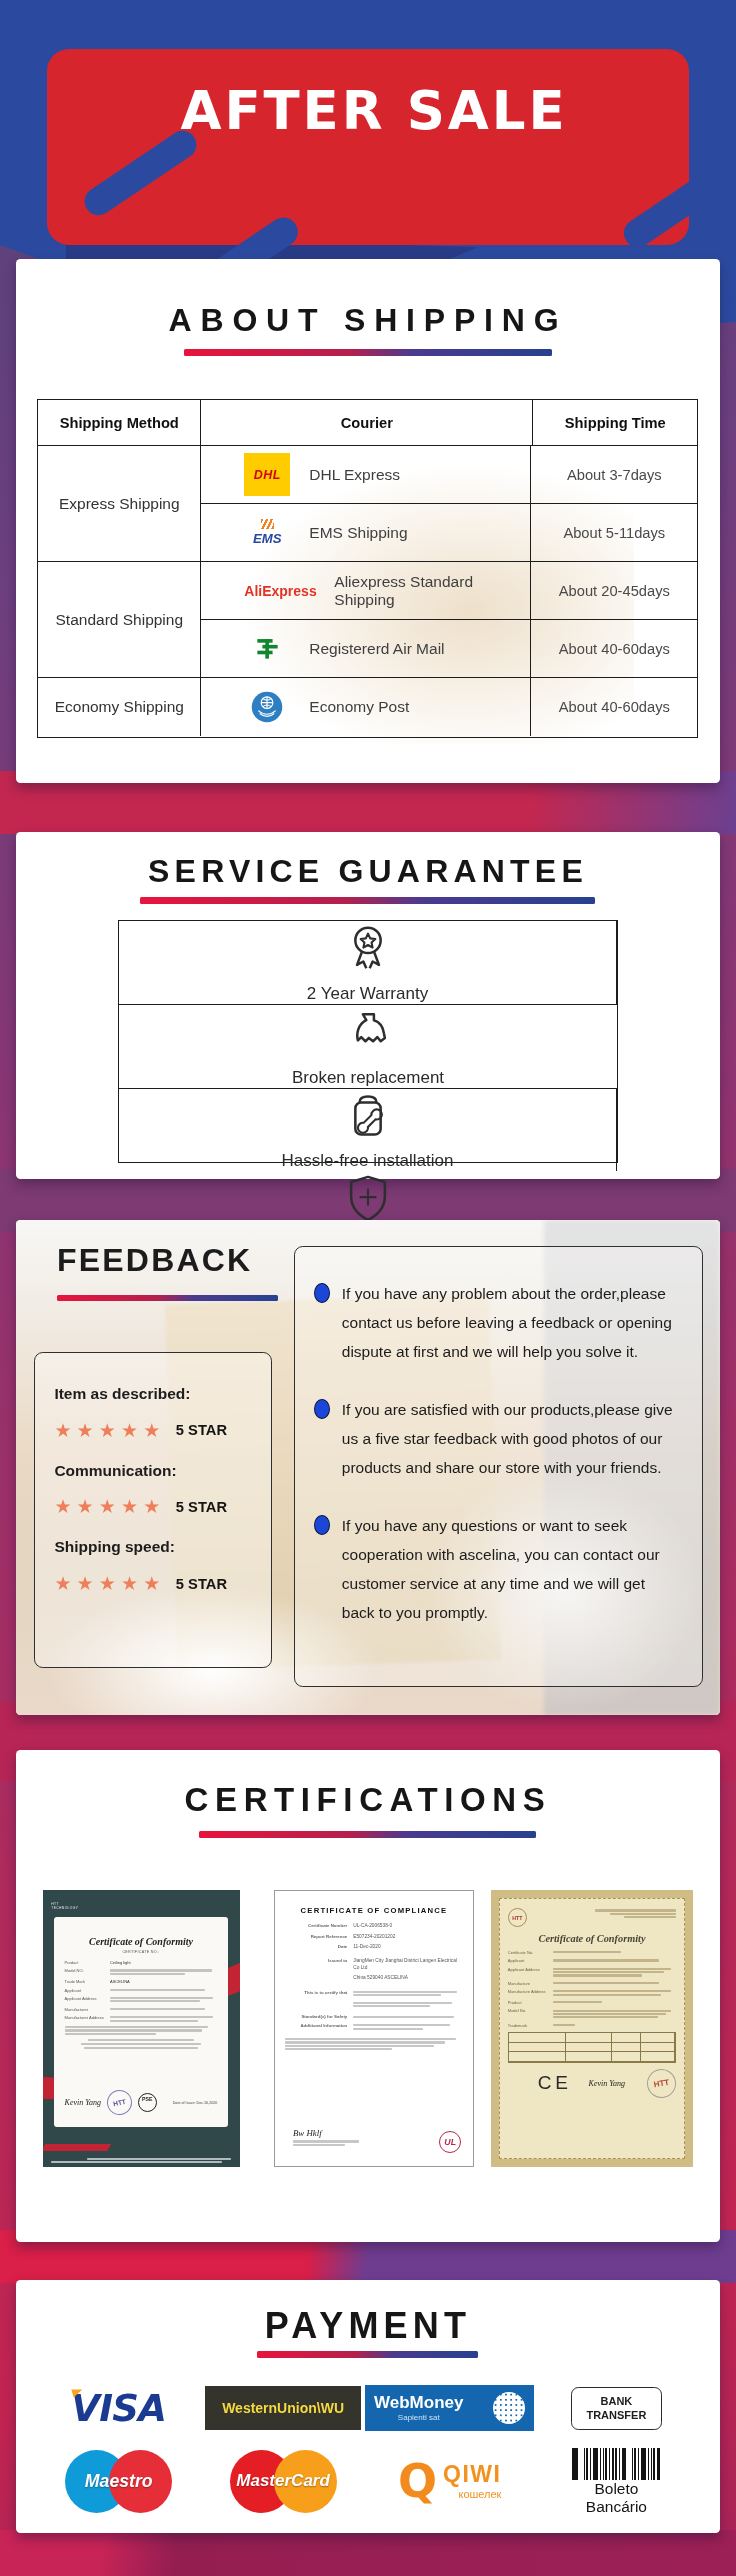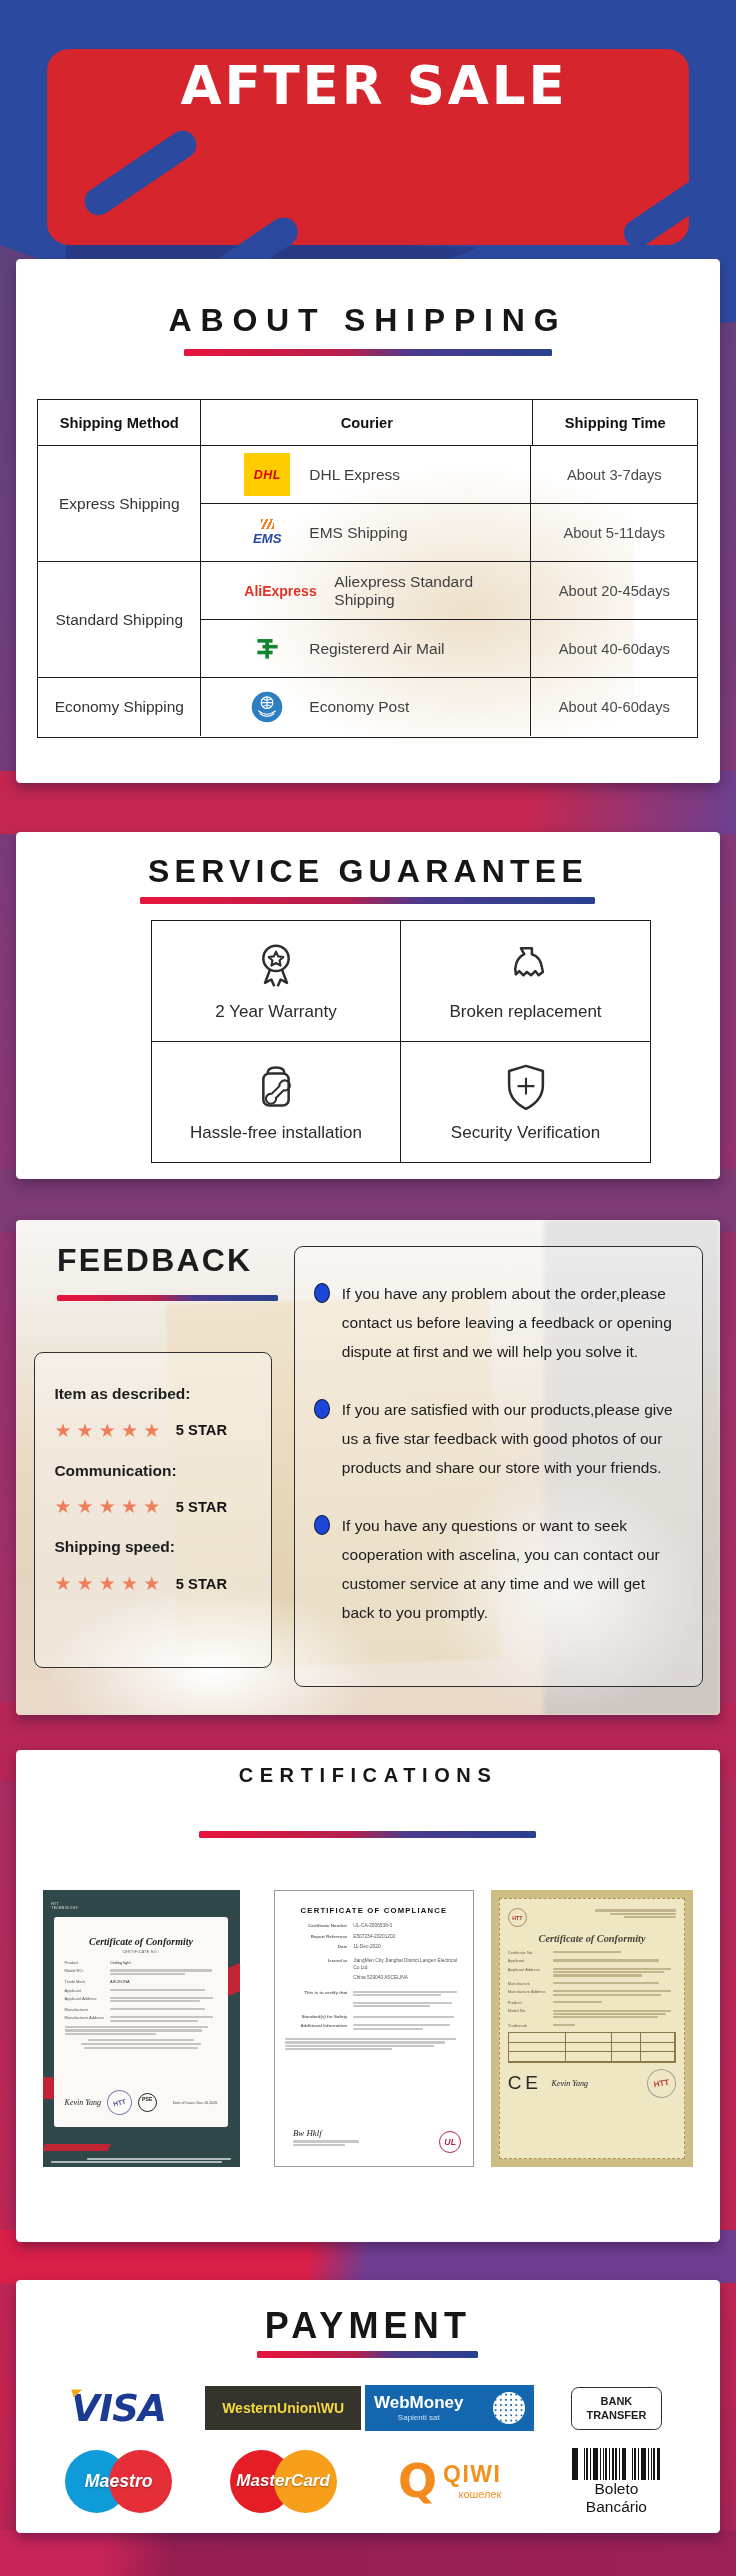--- a/index.html
+++ b/index.html
@@ -24,21 +24,21 @@
   
   .hdr-box { position: absolute; left: 47px; top: 49px; width: 642px; height: 196px;
              background: #d7252e; border-radius: 22px; }
   .stripe { position: absolute; background: #2b4a9f; border-radius: 14.7px; transform: rotate(-34deg); }
   .s1 { left: 29px;  top: 110px; width: 129px; height: 28px; }
   .s2 { left: 70px;  top: 215px; width: 195px; height: 29px; }
   .s3 { left: 568px; top: 141px; width: 132px; height: 28px; }
   .s4 { left: 639px; top: 202px; width: 129px; height: 29px; }
   .hdr-line { position: absolute; left: 0; width: 100%; text-align: center; color: #fff;
               font-family: "DejaVu Sans", sans-serif; font-weight: 800; font-size: 53px; letter-spacing: 2.9px; }
-  .hl1 { top: 55px; padding-left: 12px; } .hl2 { top: 138px; }
+  .hl1 { top: 80px; padding-left: 12px; } .hl2 { top: 138px; }
 
   
   .card { position: absolute; left: 16px; width: 704px; background: #fff; border-radius: 4.4px;
           box-shadow: 0 5.9px 11.8px rgba(40,20,60,.40); }
   .sec-title { position: absolute; left: 0; width: 100%; text-align: center; color: #161616;
                font-weight: 800; font-family: "Liberation Sans", sans-serif; }
   .grad-line { position: absolute; height: 6.6px; border-radius: 1.5px;
                background: linear-gradient(90deg, #e8143c 0%, #b4204e 45%, #4b3a8e 62%, #27418f 100%); }
 
   
@@ -72,21 +72,21 @@
   .logo-ems span { color: #27489f; font-style: italic; font-weight: 800; font-size: 13.2px; }
   .logo-ali span { color: #e43225; font-weight: 700; font-size: 14px; }
   .logo-ali { width: 71px; text-align: center; }
   .logo-svg { width: 46px; display: flex; justify-content: center; }
 
   
   .card-guarantee { top: 832px; height: 347px; }
   .guar-title { top: 20.6px; font-size: 32px; letter-spacing: 5.2px; }
   .guar-line  { top: 65px; left: 124px; width: 455px; }
   .guar-grid { position: absolute; left: 102px; top: 88px; width: 500px; height: 243px;
-               border: 1.8px solid #1c1c1c; display: grid; grid-template-columns: 1fr 1fr; grid-template-rows: 1fr 1fr; margin-left: 33px; }
+               border: 1.8px solid #1c1c1c; display: grid; grid-template-columns: 1fr; grid-template-rows: 1fr 1fr; }
   .guar-cell { display: flex; flex-direction: column; align-items: center; justify-content: center; gap: 8.8px;
                border-right: 1.5px solid #1c1c1c; border-bottom: 1.5px solid #1c1c1c; }
   .guar-cell:nth-child(2n) { border-right: none; }
   .guar-cell:nth-child(3), .guar-cell:nth-child(4) { border-bottom: none; }
   .guar-label { font-size: 17px; color: #2b2b2b; }
   .gicon { width: 54px; height: 54px; }
 
   
   .card-feedback { top: 1220px; height: 495px; overflow: hidden; }
   .fb-photo { position: absolute; inset: 0;
@@ -113,21 +113,21 @@
   .fb-notes { position: absolute; left: 278px; top: 26px; width: 409px; height: 441px;
               border: 1.8px solid #2f2f2f; border-radius: 8.8px; background: rgba(255,255,255,.30);
               padding: 32px 22px 0 19px; }
   .note { display: flex; gap: 11.8px; margin-bottom: 29px; }
   .dot { flex: 0 0 auto; width: 16px; height: 20.6px; border-radius: 50%; background: #1c46d8;
          border: 1.5px solid #0e1b3a; margin-top: 3.7px; }
   .note p { font-size: 15.5px; line-height: 29px; color: #1c1c1c; }
 
   
   .card-certs { top: 1750px; height: 492px; }
-  .cert-title { top: 14px; font-size: 20px; letter-spacing: 6.6px; }
+  .cert-title { top: 31px; font-size: 33px; letter-spacing: 6.6px; }
   .cert-line  { top: 81px; left: 183px; width: 337px; }
   .cert { position: absolute; top: 140px; height: 277px; overflow: hidden; }
   .cert1 { left: 26.5px; width: 197px; background: #31484b; }
   .c1-ribbon { position: absolute; top: -125px; left: -44px; width: 339px; height: 243px; border-radius: 50%;
                border: 26.5px solid transparent; border-bottom-color: #c22433; transform: rotate(-10deg); }
   .c1-ribbon2 { position: absolute; bottom: -132px; left: -177px; width: 316px; height: 221px; border-radius: 50%;
                 border: 22px solid transparent; border-top-color: #c22433; transform: rotate(-8deg); }
   .c1-panel { position: absolute; left: 11.8px; right: 11.8px; top: 26.5px; bottom: 40px; background: #fbf9f6;
               border-radius: 2.9px; padding: 19px 10.3px 0 10.3px; }
   .c1-brand { position: absolute; top: 5.9px; left: 8.8px; color: #fff; font-weight: 800; font-size: 11px; line-height: 1; }
@@ -169,21 +169,21 @@
   .c3-top { display: flex; justify-content: space-between; align-items: flex-start; margin-bottom: 5.9px; }
   .c3-toplines { width: 81px; }
   .c3-toplines .fl { background: #9d8d5c; }
   .c3-title { font-family: "Liberation Serif", serif; font-style: italic; font-weight: 700; font-size: 10.3px;
               color: #4a4436; text-align: center; margin-bottom: 5.9px; }
   .c3 .clabel { color: #6e6344; }
   .c3 .fl { background: #9d8d5c; opacity: .55; }
   .c3-table { border: 0.7px solid #8a7a4a; display: grid; grid-template-columns: 2fr 1.6fr 1fr 1.2fr;
               margin: 4.4px 0 5.9px 0; }
   .c3-table div { border-right: 0.7px solid #8a7a4a; border-bottom: 0.7px solid #8a7a4a; height: 9.6px; padding: 1.5px 2.2px; }
-  .c3-bottom { display: flex; align-items: center; gap: 10px; margin-top: 1.5px; }
+  .c3-bottom { display: flex; align-items: center; gap: 17px; margin-top: 1.5px; margin-left: 30px; }
   .ce { font-size: 19px; letter-spacing: 3.7px; color: #2b2b2b; font-weight: 500; }
   .stamp-gray { width: 29px; height: 29px; border-radius: 50%; border: 1.5px solid #9a9a96; color: #b3322e;
                 display: flex; align-items: center; justify-content: center; font-weight: 800; font-size: 8px;
                 transform: rotate(-10deg); margin-left: auto; opacity: .9; }
 
   
   .card-payment { top: 2280px; height: 253px; }
   .pay-title { top: 25px; font-size: 36px; letter-spacing: 5.2px; }
   .pay-line  { top: 71px; left: 241px; width: 221px; }
   .pay-grid { position: absolute; left: 20.6px; top: 93px; width: 662px; height: 147px; display: grid;

